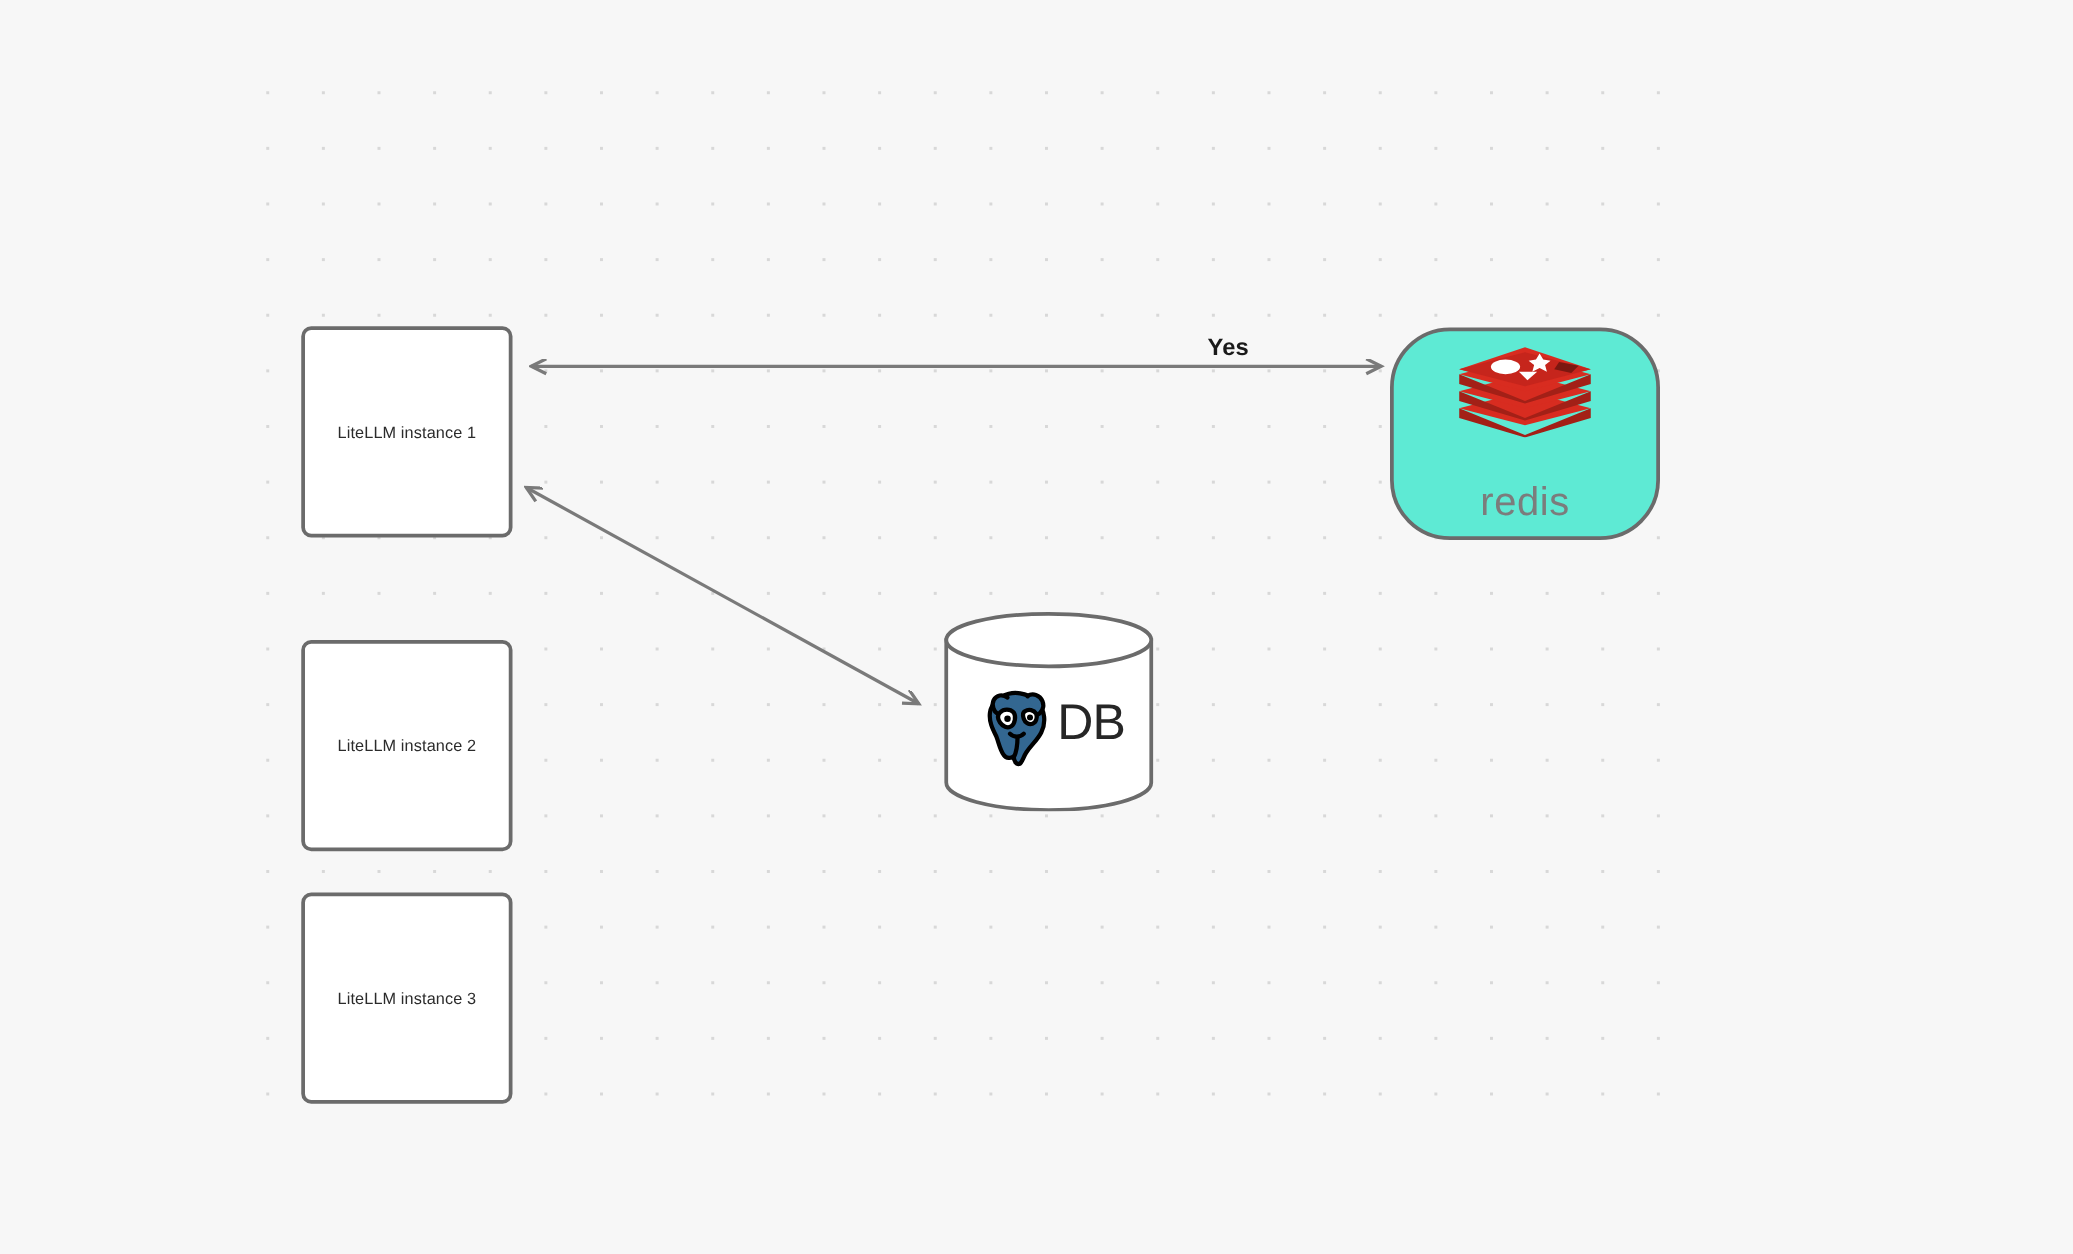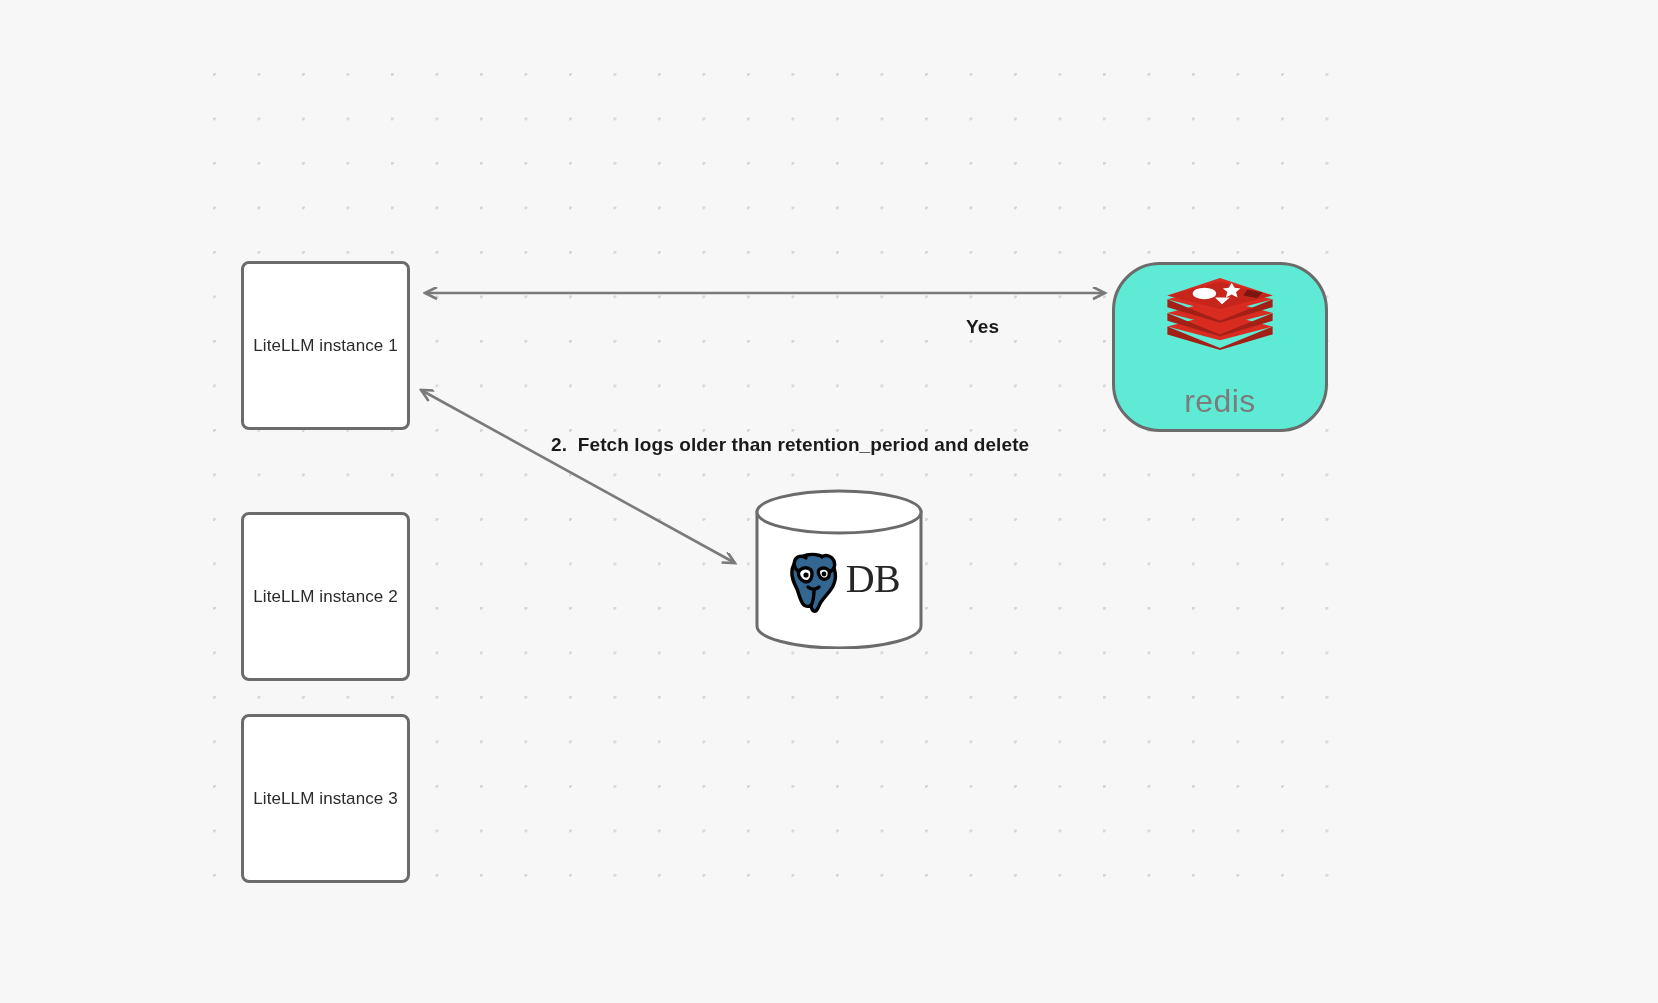--- a/index.html
+++ b/index.html
@@ -30,21 +30,21 @@
     position: absolute;
     background: #ffffff;
     border: 3px solid #6b6b6b;
     border-radius: 8px;
     box-sizing: border-box;
     display: flex;
     align-items: center;
     justify-content: center;
   }
   .node-label {
-    font-size: 17px;
+    font-size: 13px;
     color: #2b2b2b;
     font-family: "Liberation Sans", sans-serif;
     letter-spacing: 0.1px;
   }
   #inst1 { left: 241px; top: 261px; width: 169px; height: 169px; }
   #inst2 { left: 241px; top: 488px; width: 169px; height: 169px; margin-top: 24px; }
   #inst3 { left: 241px; top: 714px; width: 169px; height: 169px; }
 
   
   #redis-node {
@@ -81,36 +81,36 @@
     width: 170px; height: 90px;
     display: flex;
     align-items: center;
     justify-content: center;
   }
   #pg-elephant { width: 72px; height: 72px; display: block; }
   #db-text {
     font-size: 40px;
     font-weight: 400;
     color: #262626;
-    font-family: Liberation Serif, serif;
+    font-family: Liberation Sans, sans-serif;
     margin-left: -4px;
     letter-spacing: -0.5px;
   }
 
   .edge-label {
     position: absolute;
     font-family: "Liberation Sans", sans-serif;
     font-weight: bold;
     font-size: 19px;
     color: #1a1a1a;
     white-space: pre;
     letter-spacing: 0.1px;
   }
   #lbl1 { left: 474px; top: 268px; }
-  #lbl-yes { left: 966px; top: 268px; margin-top: 48px; }
+  #lbl-yes { left: 966px; top: 268px; }
   #lbl2 { left: 551px; top: 434px; }
 
   #edges { position: absolute; left: 0; top: 0; pointer-events: none; }
 </style>
 </head>
 <body>
 
 <div id="canvas">
 
   <div id="grid"></div>
@@ -188,15 +188,14 @@
           <path d="M36 48 C36 54 35 60 33 64" fill="none"></path>
         </g>
         <circle cx="28" cy="33" r="2.6" fill="#000000"></circle>
         <circle cx="46" cy="32" r="2.4" fill="#000000"></circle>
       </svg>
       <span id="db-text">DB</span>
     </div>
   </div>
 
   <div class="edge-label" id="lbl-yes">Yes</div>
-  <div class="edge-label" id="lbl2">2.  Fetch logs older than retention_period and delete</div>
 
 </div>
 
 </body></html>

